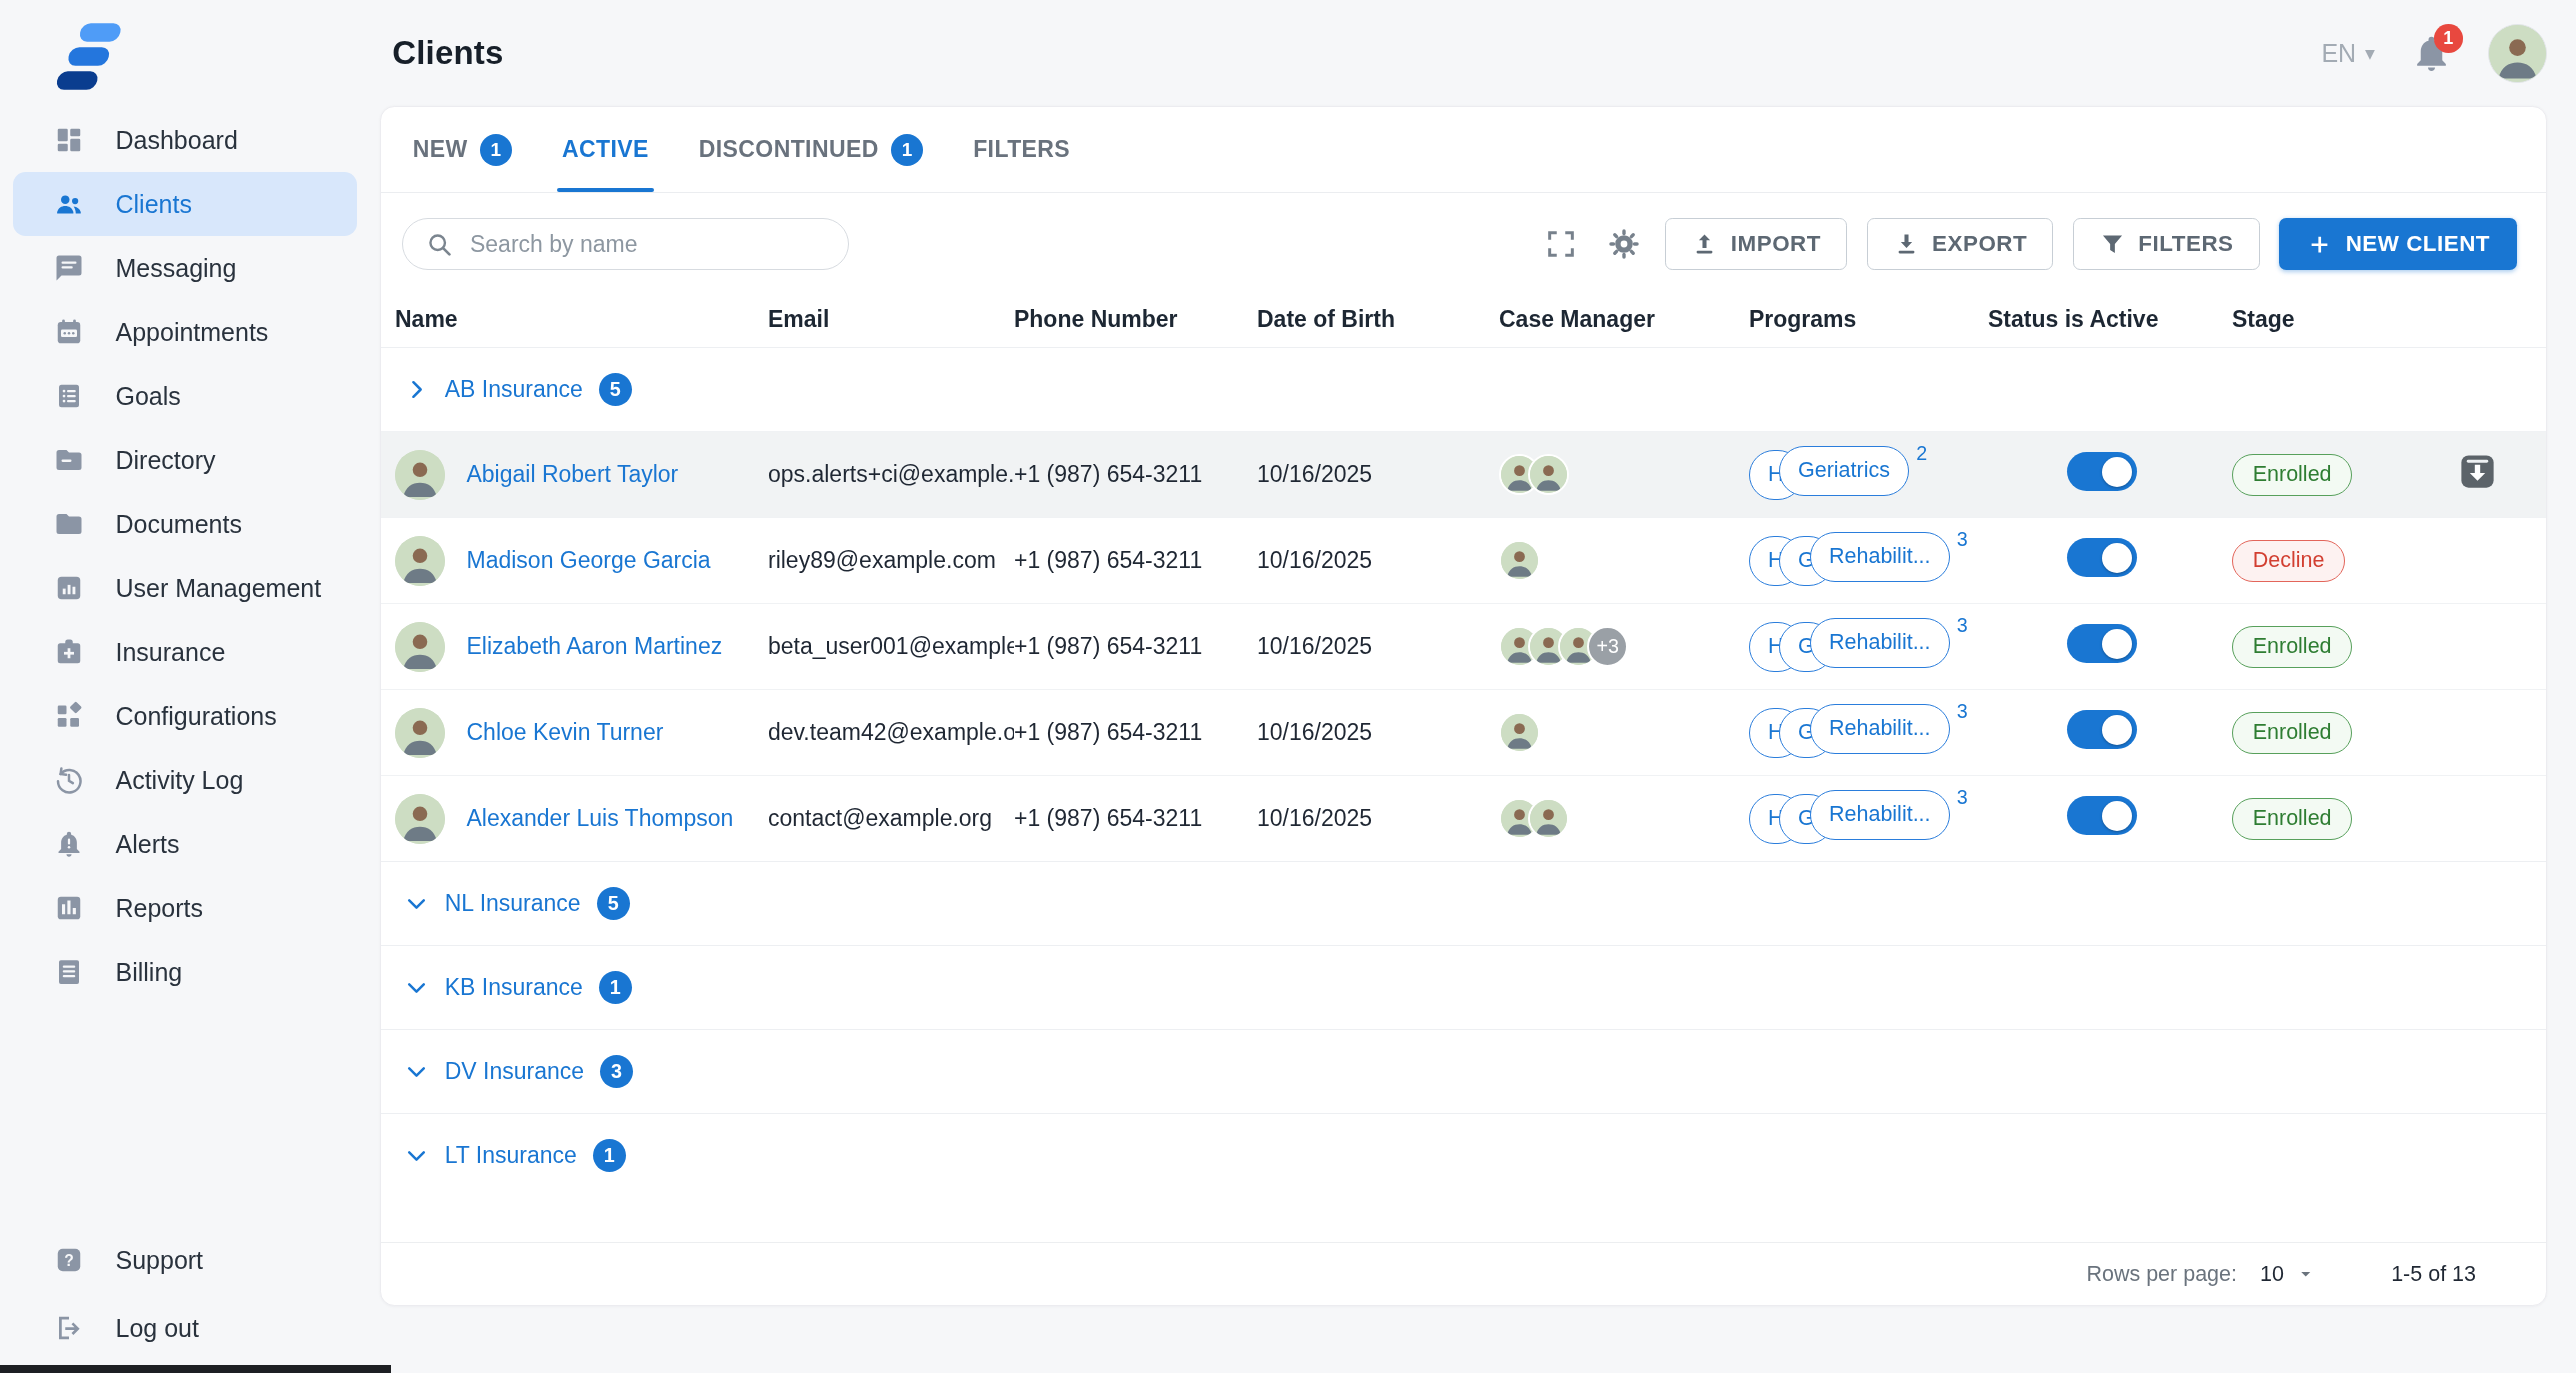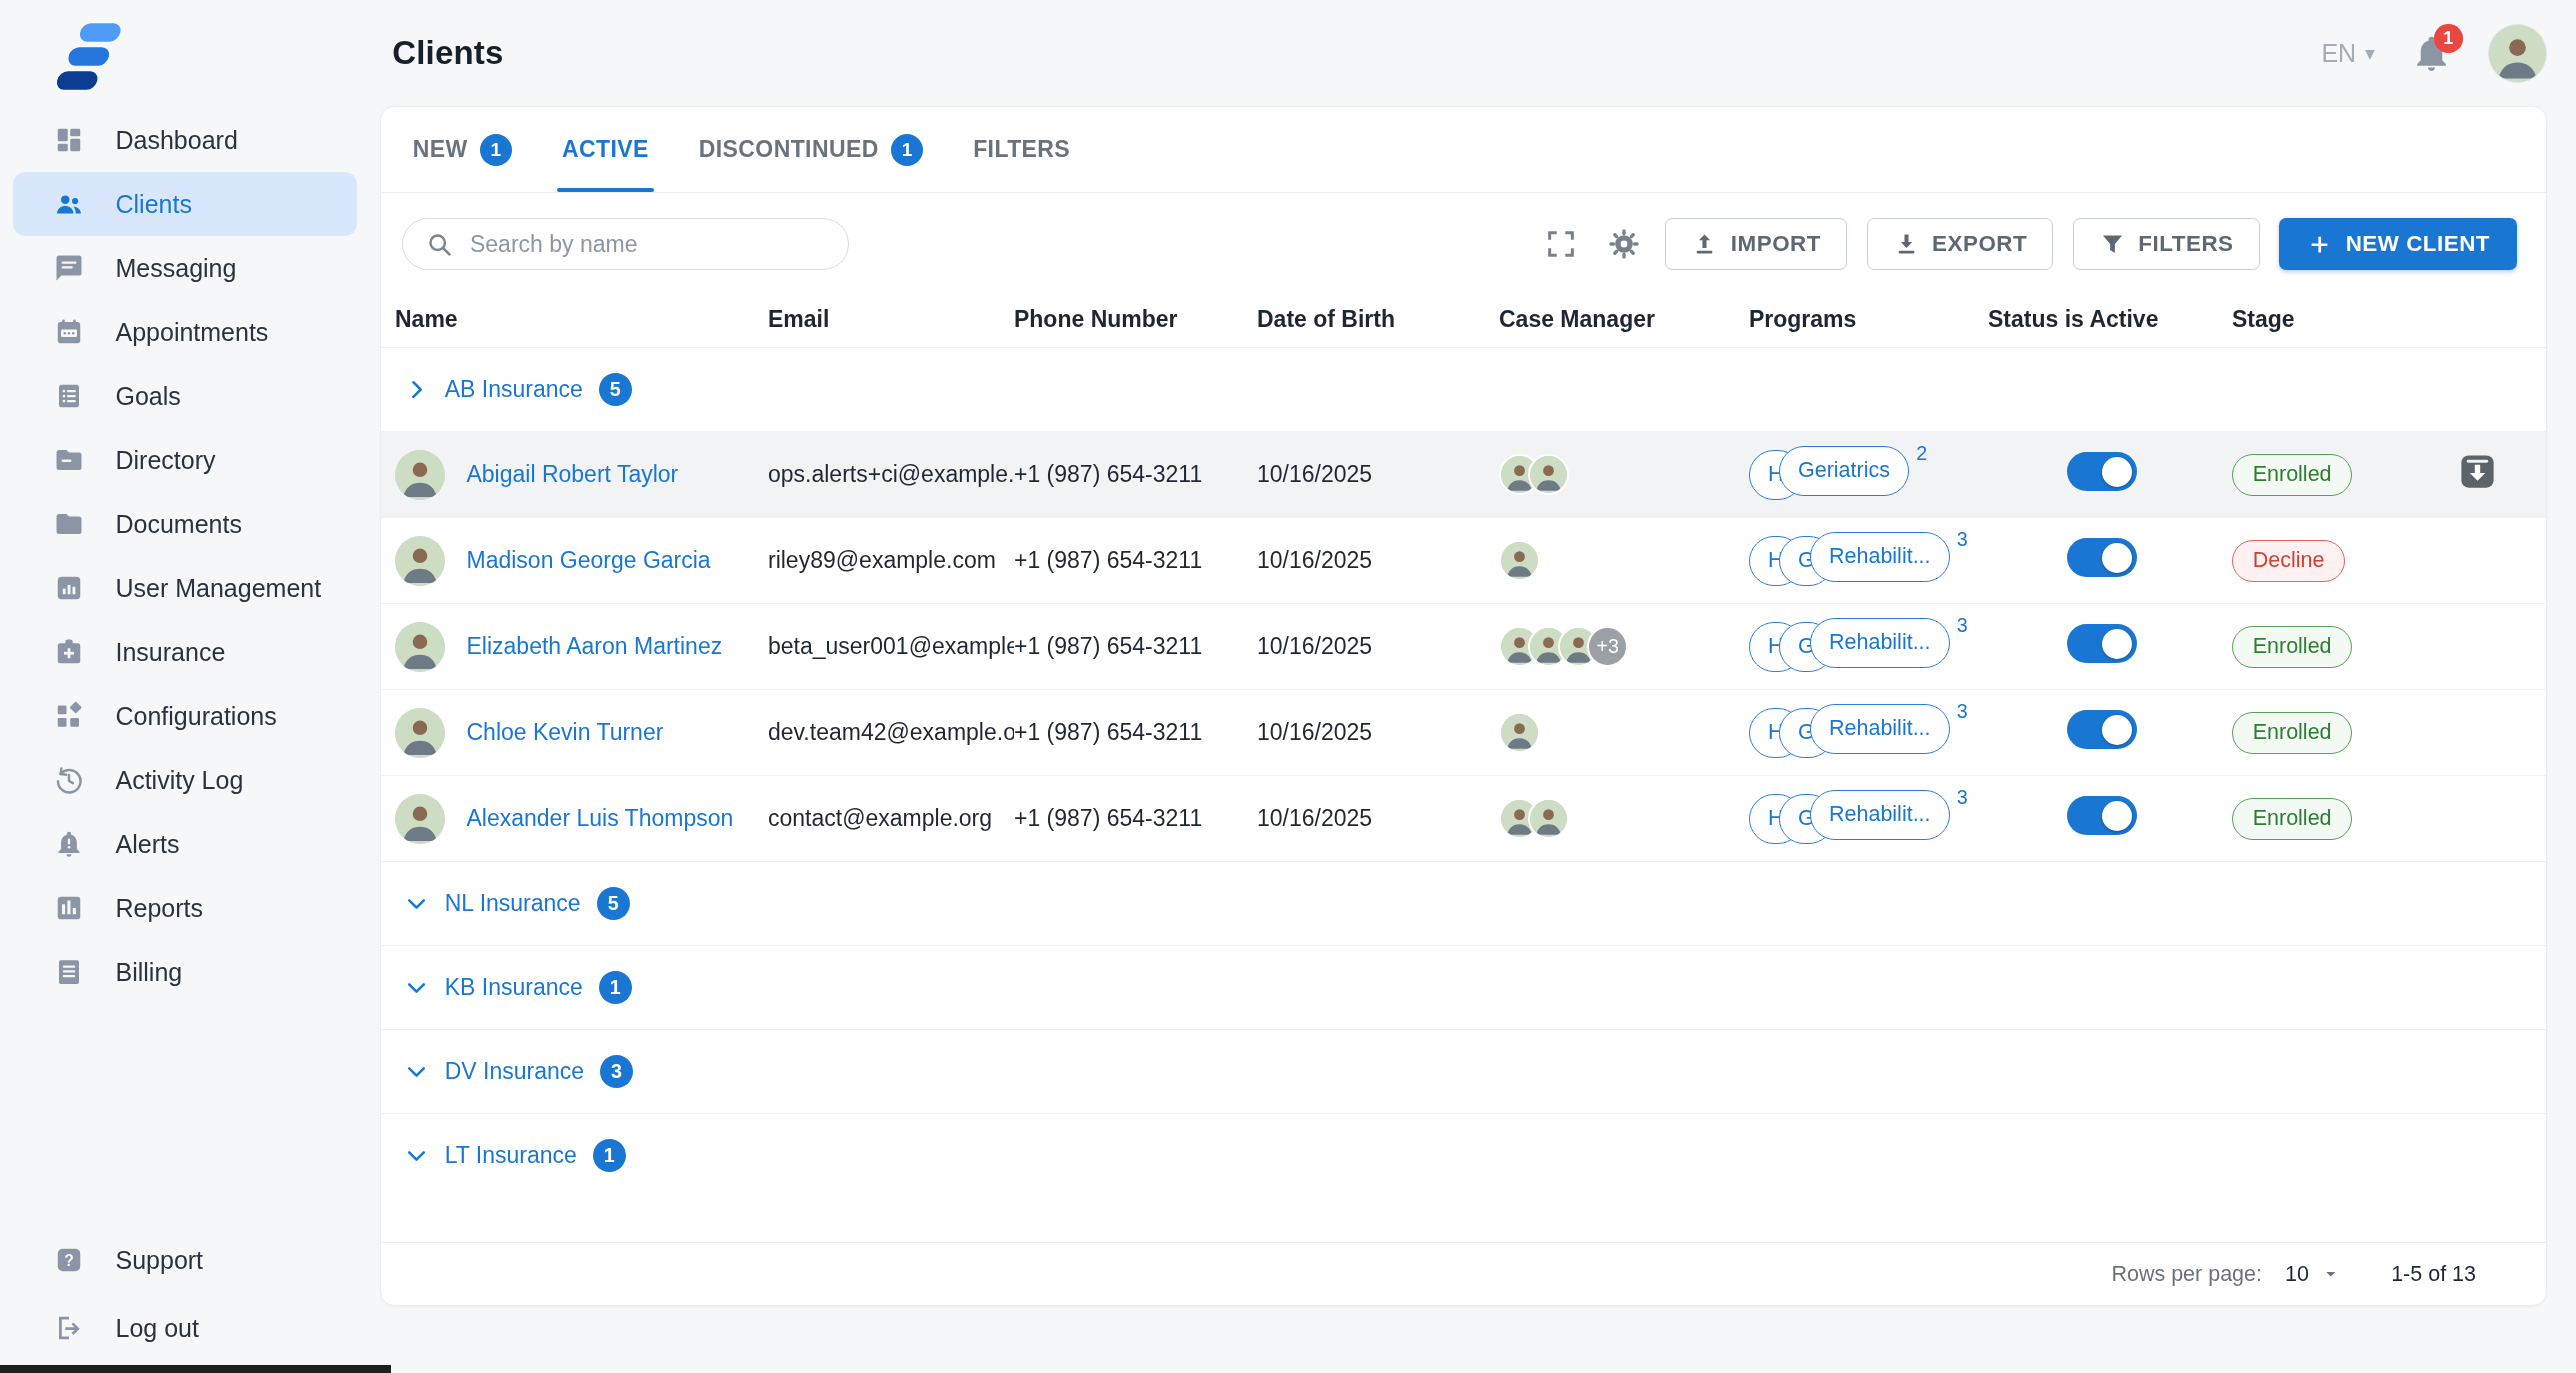--- a/index.html
+++ b/index.html
@@ -112,21 +112,21 @@
   .archive-btn { width:43px; height:43px; border:none; background:transparent; padding:0; cursor:pointer; }
   .archive-btn svg { width:43px; height:43px; }
   .tbody-spacer { flex:1; }
 
   
   .tfoot { border-top:0.9px solid #eceef0; height:63px; display:flex; align-items:center;
     justify-content:flex-end; gap:23px; padding-right:70px; font-size:21.5px; color:#1f2733; }
   .rpp-label { color:#6a737d; }
   .rpp-select { display:flex; align-items:center; gap:10.7px; cursor:pointer; }
   .rpp-select svg { width:21.5px; height:21.5px; }
-  .range { margin-left:27px; }
+  .range { margin-left:52px; }
 </style>
 </head>
 <body>
 
 <aside class="sidebar">
   <div class="logo-wrap">
     <svg width="77" height="75" viewBox="0 0 48 46">
       <rect x="19" y="1" width="25" height="11.5" rx="5.5" fill="#4f9cf7" transform="skewX(-12)"></rect>
       <rect x="15" y="16" width="25" height="11.5" rx="5.5" fill="#2476dd" transform="skewX(-12)"></rect>
       <rect x="11" y="31" width="25" height="11.5" rx="5.5" fill="#0a3d8f" transform="skewX(-12)"></rect>

